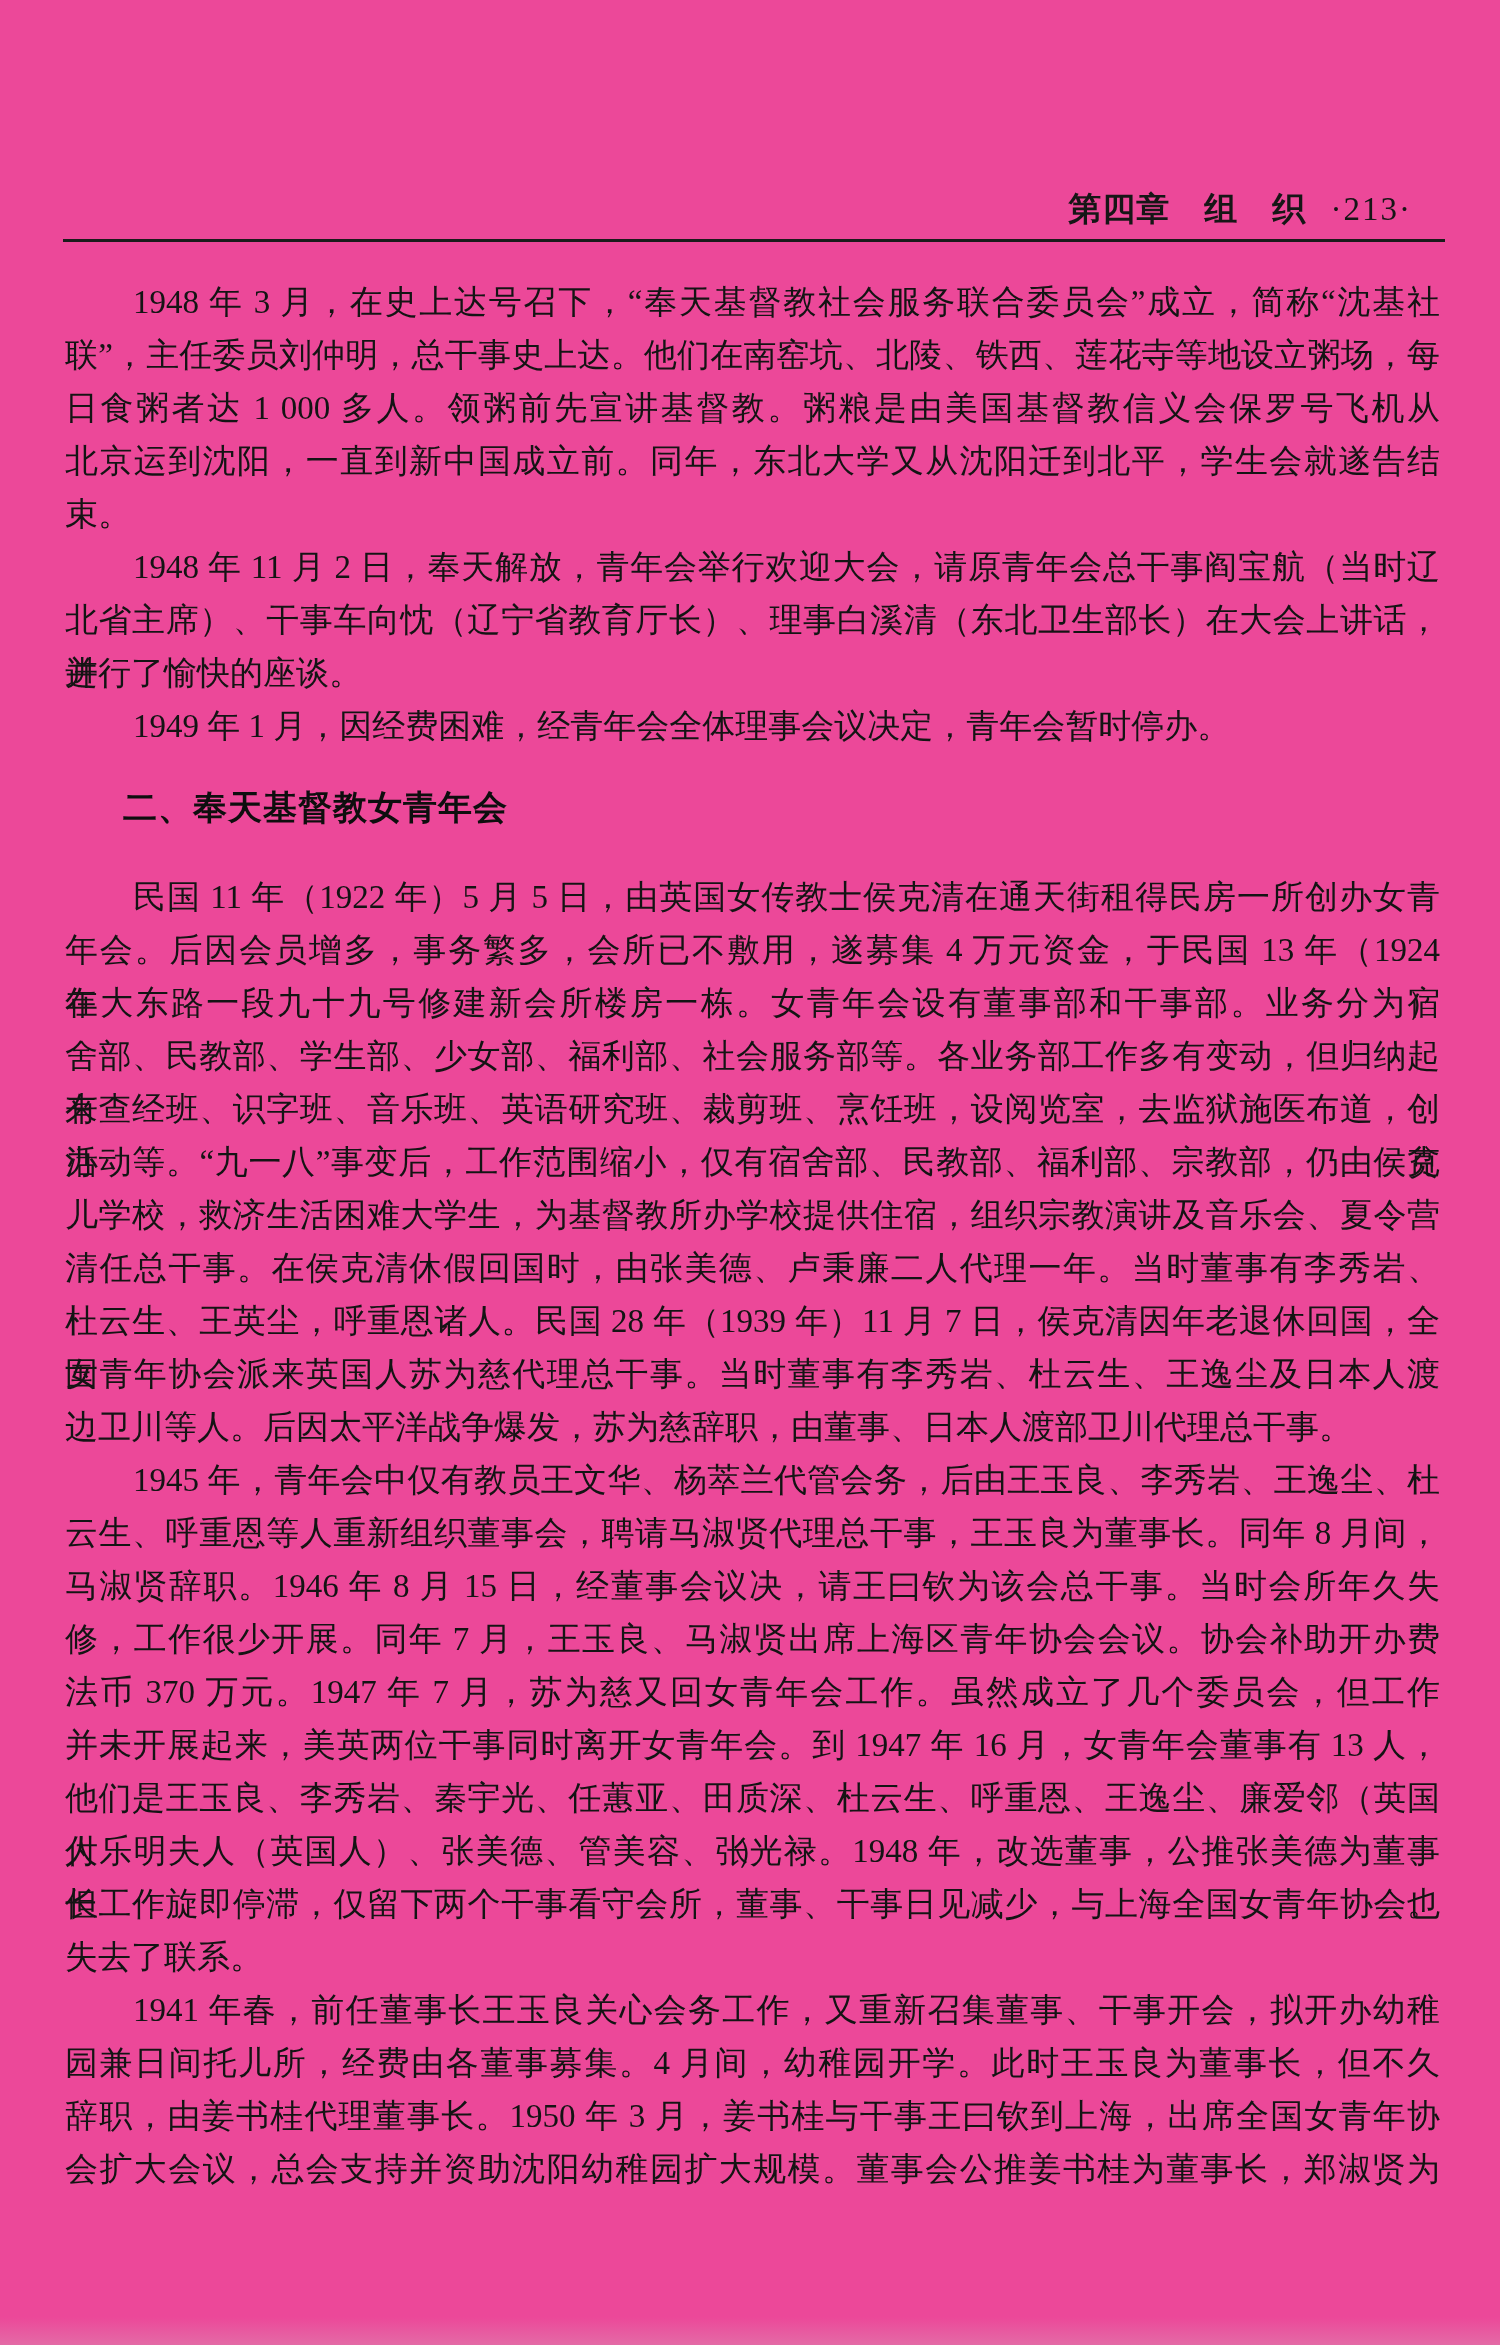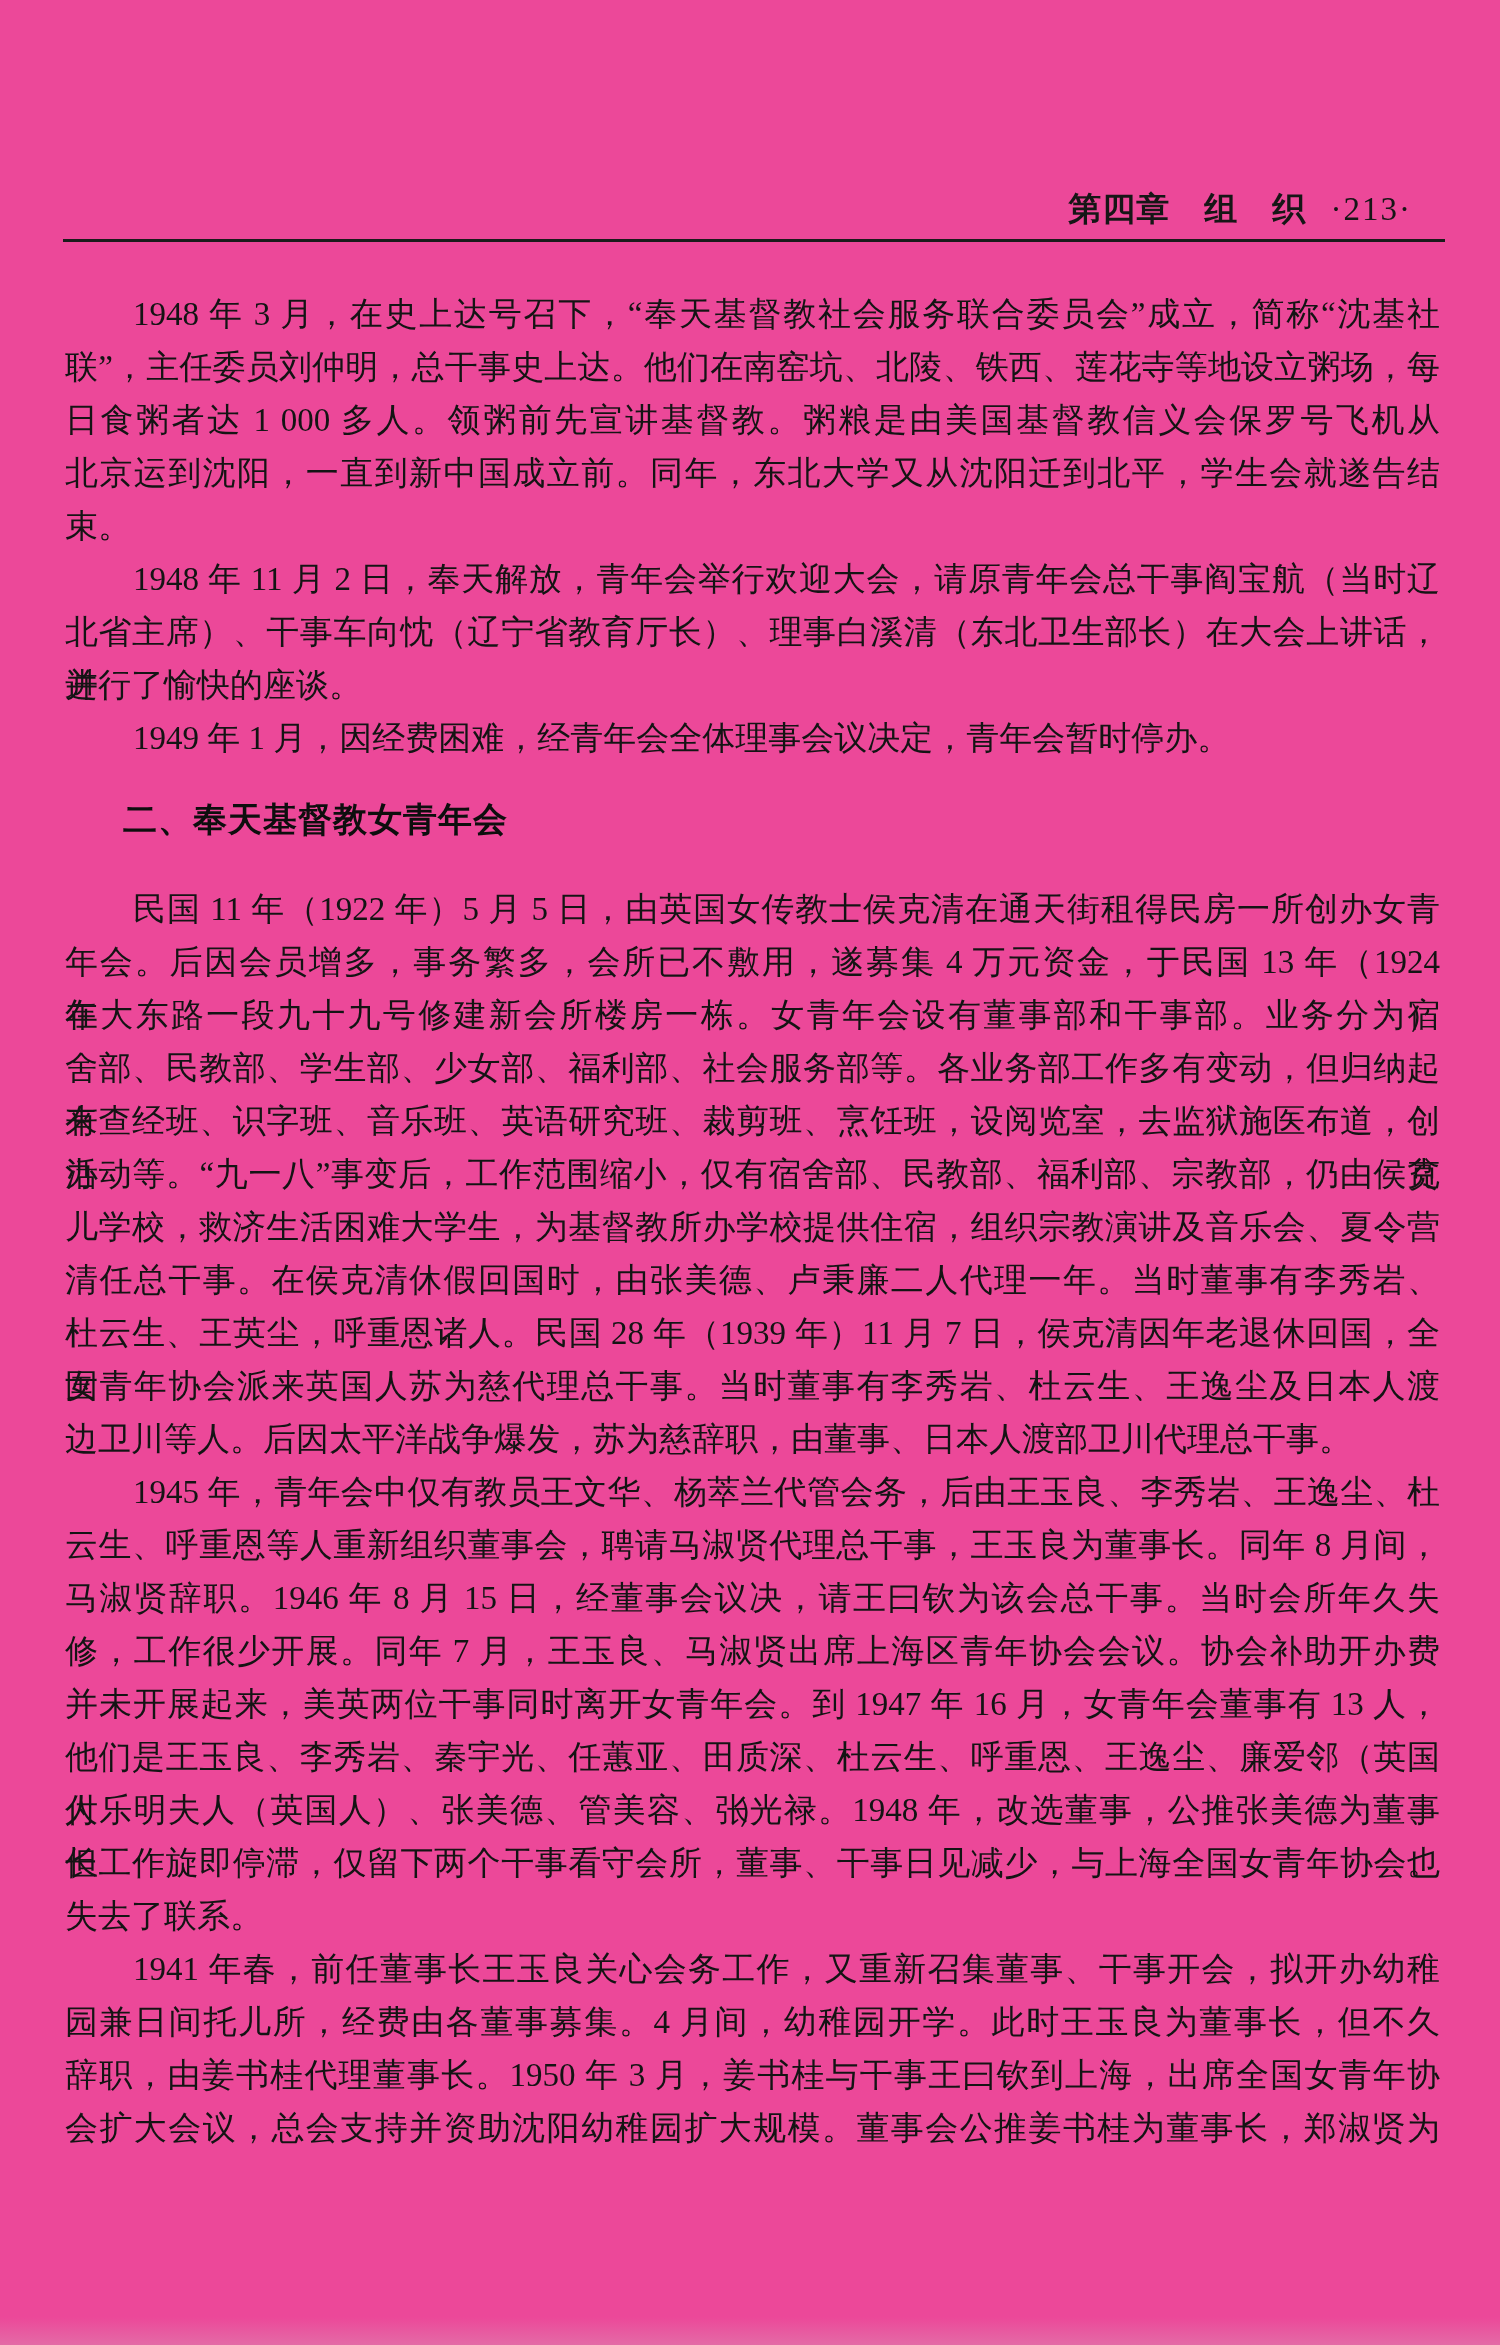--- a/index.html
+++ b/index.html
@@ -40,21 +40,21 @@
     position: absolute;
     top: 239px;
     left: 63px;
     width: 1382px;
     height: 3px;
     background: #1b1b1b;
   }
   
   .page-body {
     position: absolute;
-    top: 288px;
+    top: 276px;
     left: 65px;
     width: 1375px;
   }
   .paragraph { margin: 0; }
   .line {
     height: 53px;
     line-height: 53px;
     font-size: 33px;
     color: #141414;
   }
@@ -128,20 +128,21 @@
         <div class="line fill">清任总干事。在侯克清休假回国时，由张美德、卢秉廉二人代理一年。当时董事有李秀岩、</div>
         <div class="line fill">杜云生、王英尘，呼重恩诸人。民国 28 年（1939 年）11 月 7 日，侯克清因年老退休回国，全国</div>
         <div class="line fill">女青年协会派来英国人苏为慈代理总干事。当时董事有李秀岩、杜云生、王逸尘及日本人渡</div>
         <div class="line end">边卫川等人。后因太平洋战争爆发，苏为慈辞职，由董事、日本人渡部卫川代理总干事。</div>
       </div>
       <div class="paragraph">
         <div class="line fill indent">1945 年，青年会中仅有教员王文华、杨萃兰代管会务，后由王玉良、李秀岩、王逸尘、杜</div>
         <div class="line fill">云生、呼重恩等人重新组织董事会，聘请马淑贤代理总干事，王玉良为董事长。同年 8 月间，</div>
         <div class="line fill">马淑贤辞职。1946 年 8 月 15 日，经董事会议决，请王曰钦为该会总干事。当时会所年久失</div>
         <div class="line fill">修，工作很少开展。同年 7 月，王玉良、马淑贤出席上海区青年协会会议。协会补助开办费</div>
+        <div class="line fill">法币 370 万元。1947 年 7 月，苏为慈又回女青年会工作。虽然成立了几个委员会，但工作</div>
         <div class="line fill">并未开展起来，美英两位干事同时离开女青年会。到 1947 年 16 月，女青年会董事有 13 人，</div>
         <div class="line fill">他们是王玉良、李秀岩、秦宇光、任蕙亚、田质深、杜云生、呼重恩、王逸尘、廉爱邻（英国人）、</div>
         <div class="line fill">付乐明夫人（英国人）、张美德、管美容、张光禄。1948 年，改选董事，公推张美德为董事长。</div>
         <div class="line fill">但工作旋即停滞，仅留下两个干事看守会所，董事、干事日见减少，与上海全国女青年协会也</div>
         <div class="line end">失去了联系。</div>
       </div>
       <div class="paragraph">
         <div class="line fill indent">1941 年春，前任董事长王玉良关心会务工作，又重新召集董事、干事开会，拟开办幼稚</div>
         <div class="line fill">园兼日间托儿所，经费由各董事募集。4 月间，幼稚园开学。此时王玉良为董事长，但不久</div>
         <div class="line fill">辞职，由姜书桂代理董事长。1950 年 3 月，姜书桂与干事王曰钦到上海，出席全国女青年协</div>

